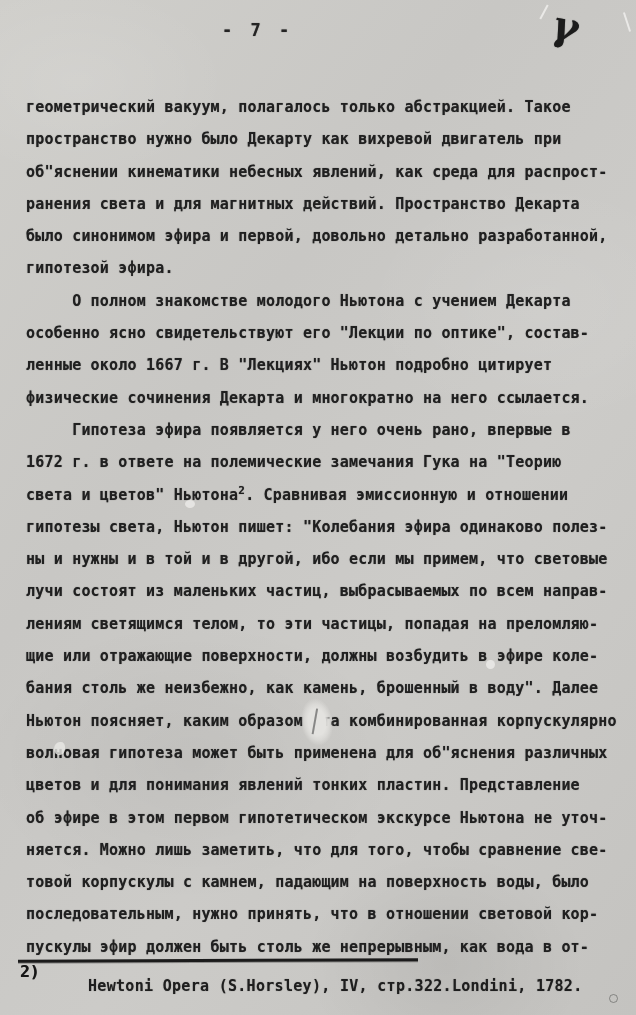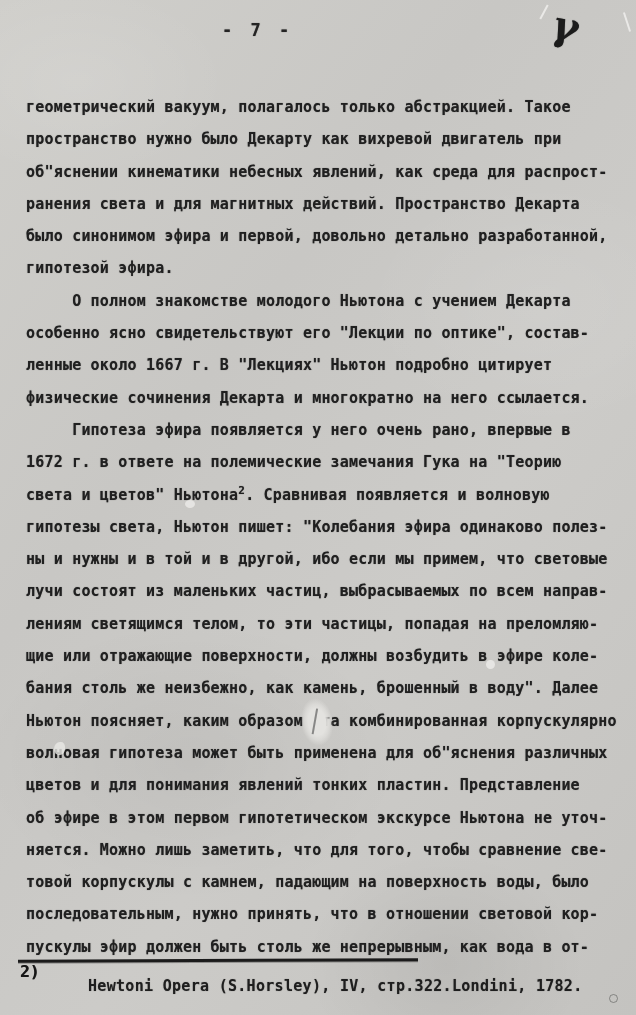--- a/index.html
+++ b/index.html
@@ -97,21 +97,21 @@
       <div class="line">об"яснении кинематики небесных явлений, как среда для распрост-</div>
       <div class="line">ранения света и для магнитных действий. Пространство Декарта</div>
       <div class="line">было синонимом эфира и первой, довольно детально разработанной,</div>
       <div class="line">гипотезой эфира.</div>
       <div class="line">     О полном знакомстве молодого Ньютона с учением Декарта</div>
       <div class="line">особенно ясно свидетельствуют его "Лекции по оптике", состав-</div>
       <div class="line">ленные около 1667 г. В "Лекциях" Ньютон подробно цитирует</div>
       <div class="line">физические сочинения Декарта и многократно на него ссылается.</div>
       <div class="line">     Гипотеза эфира появляется у него очень рано, впервые в</div>
       <div class="line">1672 г. в ответе на полемические замечания Гука на "Теорию</div>
-      <div class="line"><span>света и цветов" Ньютона</span><sup>2</sup><span>. Сравнивая появляется и волновую</span></div>
+      <div class="line"><span>света и цветов" Ньютона</span><sup>2</sup><span>. Сравнивая эмиссионную и отношении</span></div>
       <div class="line">гипотезы света, Ньютон пишет: "Колебания эфира одинаково полез-</div>
       <div class="line">ны и нужны и в той и в другой, ибо если мы примем, что световые</div>
       <div class="line">лучи состоят из маленьких частиц, выбрасываемых по всем направ-</div>
       <div class="line">лениям светящимся телом, то эти частицы, попадая на преломляю-</div>
       <div class="line">щие или отражающие поверхности, должны возбудить в эфире коле-</div>
       <div class="line">бания столь же неизбежно, как камень, брошенный в воду". Далее</div>
       <div class="line">Ньютон поясняет, каким образом эта комбинированная корпускулярно</div>
       <div class="line">волновая гипотеза может быть применена для об"яснения различных</div>
       <div class="line">цветов и для понимания явлений тонких пластин. Представление</div>
       <div class="line">об эфире в этом первом гипотетическом экскурсе Ньютона не уточ-</div>

